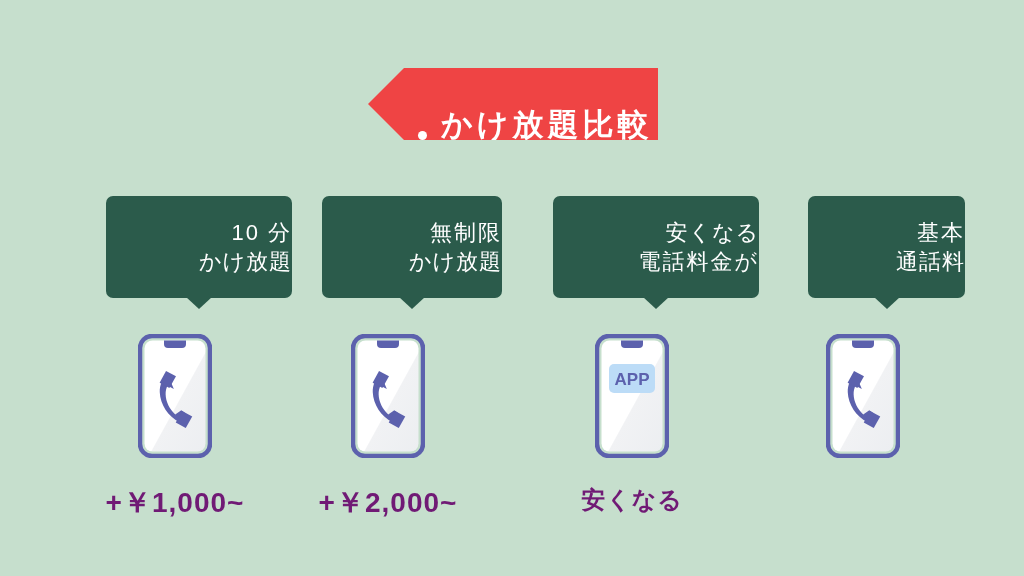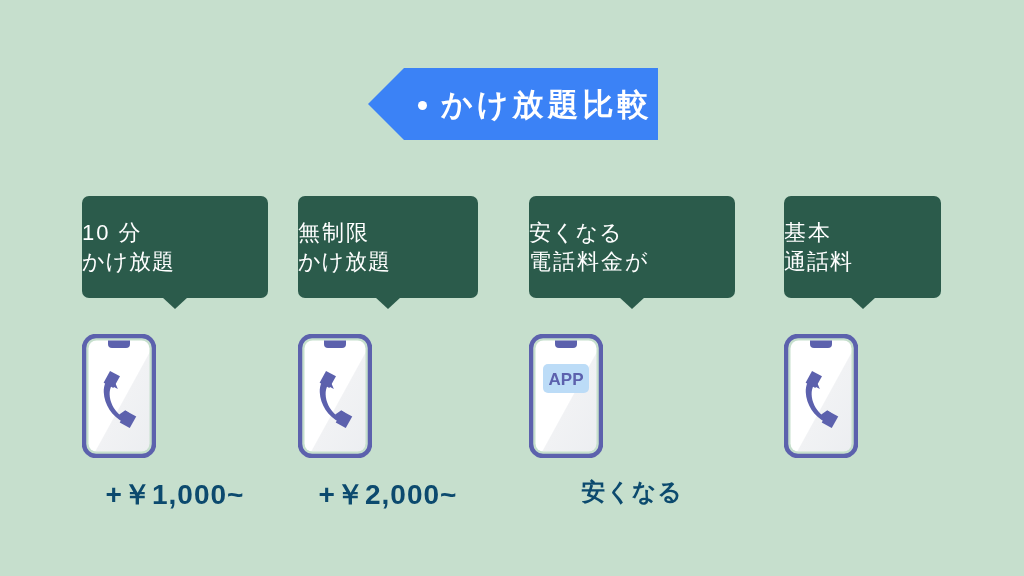--- a/index.html
+++ b/index.html
@@ -15,25 +15,25 @@
     position: relative;
   }
 
   
   #title-banner {
     position: absolute;
     left: 368px;
     top: 68px;
     width: 290px;
     height: 72px;
-    background: #3b82f6;
+    background: #ef4444;
     -webkit-clip-path: polygon(0% 50%, 36px 0%, 100% 0%, 100% 100%, 36px 100%);
     clip-path: polygon(0% 50%, 36px 0%, 100% 0%, 100% 100%, 36px 100%);
     display: flex;
-    align-items: center;
+    align-items: flex-end;
     box-sizing: border-box;
     padding-left: 50px;
   }
   #title-banner .bullet-dot {
     width: 9px;
     height: 9px;
     border-radius: 50%;
     background: #ffffff;
     flex: 0 0 auto;
     margin-right: 14px;
@@ -60,23 +60,24 @@
 
   
   .bubble {
     position: relative;
     width: 100%;
     height: 102px;
     background: #2b5b4b;
     border-radius: 7px;
     display: flex;
     flex-direction: column;
-    align-items: flex-start;
+    align-items: flex-end;
     justify-content: center;
     box-sizing: border-box;
+    margin-left: 24px;
   }
   .bubble::after {
     content: "";
     position: absolute;
     left: 50%;
     bottom: -11px;
     transform: translateX(-50%);
     width: 0;
     height: 0;
     border-left: 13px solid transparent;
@@ -90,34 +91,34 @@
     line-height: 1.32;
     letter-spacing: 1px;
     white-space: nowrap;
   }
   .bubble .line.l1 { letter-spacing: 2px; }
 
   
   .phone-wrap {
     margin-top: 36px;
     display: flex;
-    justify-content: flex-start;
+    justify-content: center;
   }
   .phone {
     position: relative;
     width: 74px;
     height: 124px;
   }
   .phone svg { display: block; }
 
   
   .caption {
-    margin-top: 18px;
+    margin-top: 26px;
     text-align: center;
-    color: #0c4a6e;
+    color: #701a75;
     font-weight: 700;
     white-space: nowrap;
   }
   .caption .big {
     font-size: 28px;
     letter-spacing: 1px;
   }
   .caption .jp {
     font-size: 24px;
     letter-spacing: 1px;

